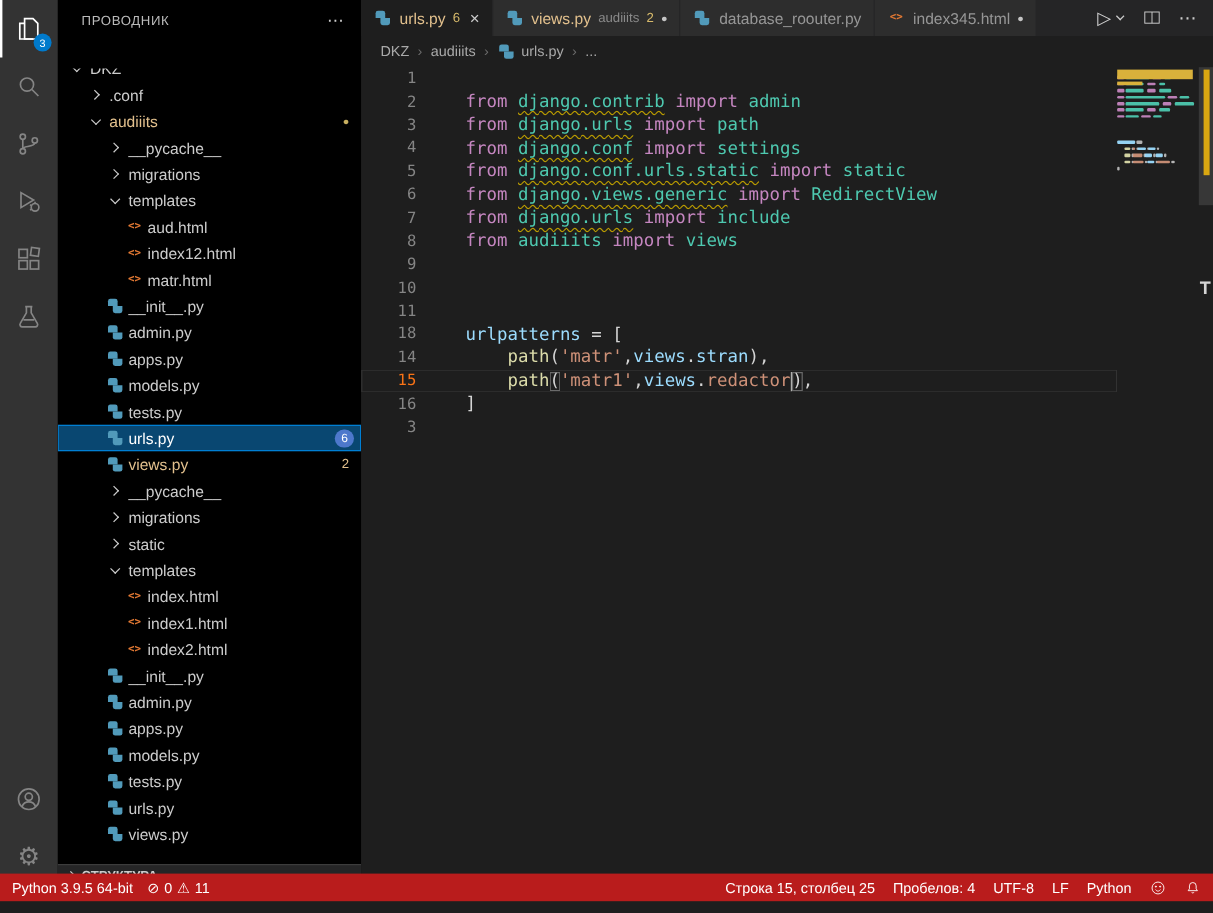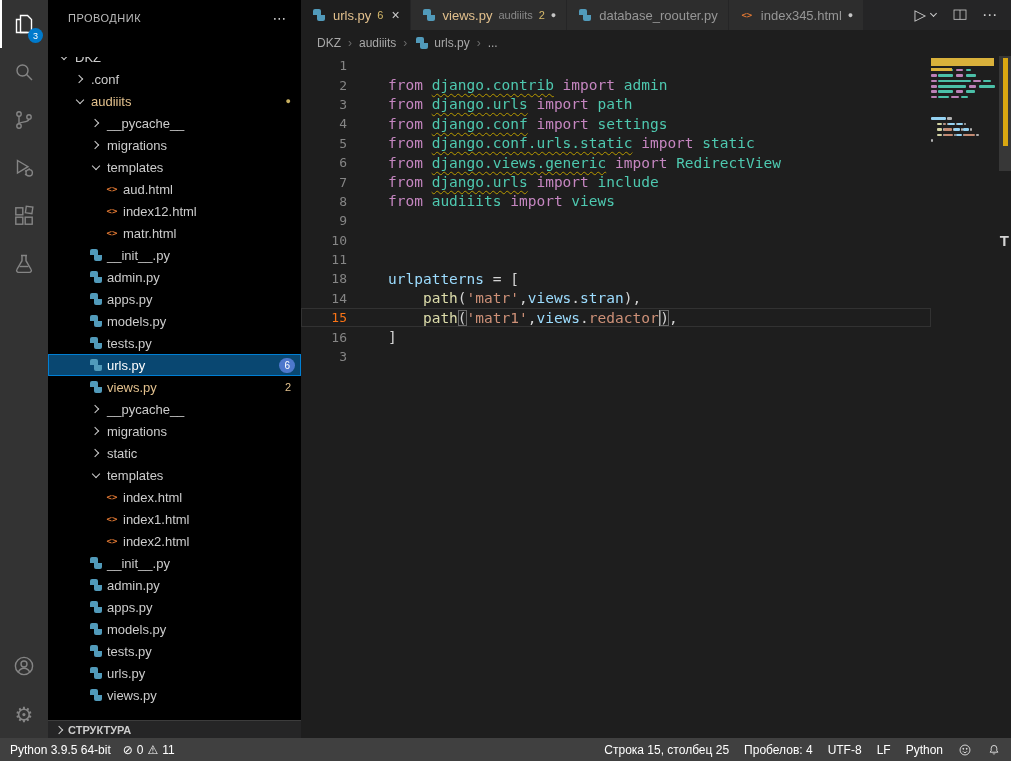--- a/index.html
+++ b/index.html
@@ -101,21 +101,21 @@
   
   .minimap{position:absolute;top:2px;right:14px;width:66px;height:94px;cursor:pointer}
   .mmseg{position:absolute;height:2.6px;border-radius:1px;opacity:.95}
   .mm-gold-a{position:absolute;left:0;top:0;width:63px;height:8px;background:#d9b13b}
   .mm-gold-b{position:absolute;left:0;top:10px;width:21px;height:3px;background:#d9b13b}
   .ov-warn{position:absolute;right:3px;top:2px;width:5px;height:88px;background:#d9a711}
   .scroll-thumb{position:absolute;right:0;top:0;width:12px;height:115px;background:rgba(121,121,121,.28)}
   .stray-t{position:absolute;right:2px;top:176px;color:#d4d4d4;font-size:15px;font-weight:bold}
 
   
-  .statusbar{position:absolute;left:0;bottom:0;width:1011px;height:23px;background:#404040;
+  .statusbar{position:absolute;left:0;bottom:10px;width:1011px;height:23px;background:#b91c1c;
     color:#ffffff;display:flex;align-items:center;font-size:12px;padding:0 10px;z-index:6}
   .sb-left{display:flex;align-items:center;gap:12px}
   .sb-right{margin-left:auto;display:flex;align-items:center;gap:15px}
   .sb-item{cursor:pointer;display:flex;align-items:center;gap:4px;white-space:nowrap}
   .probs{display:flex;align-items:center;gap:4px}
   .sb-ico{font-size:12px}
   .sb-right svg{width:14px;height:14px;stroke:#ffffff;fill:none;stroke-width:1.3}
 
   
   .toast{position:absolute;right:8px;bottom:28px;background:#252526;border:1px solid #454545;

